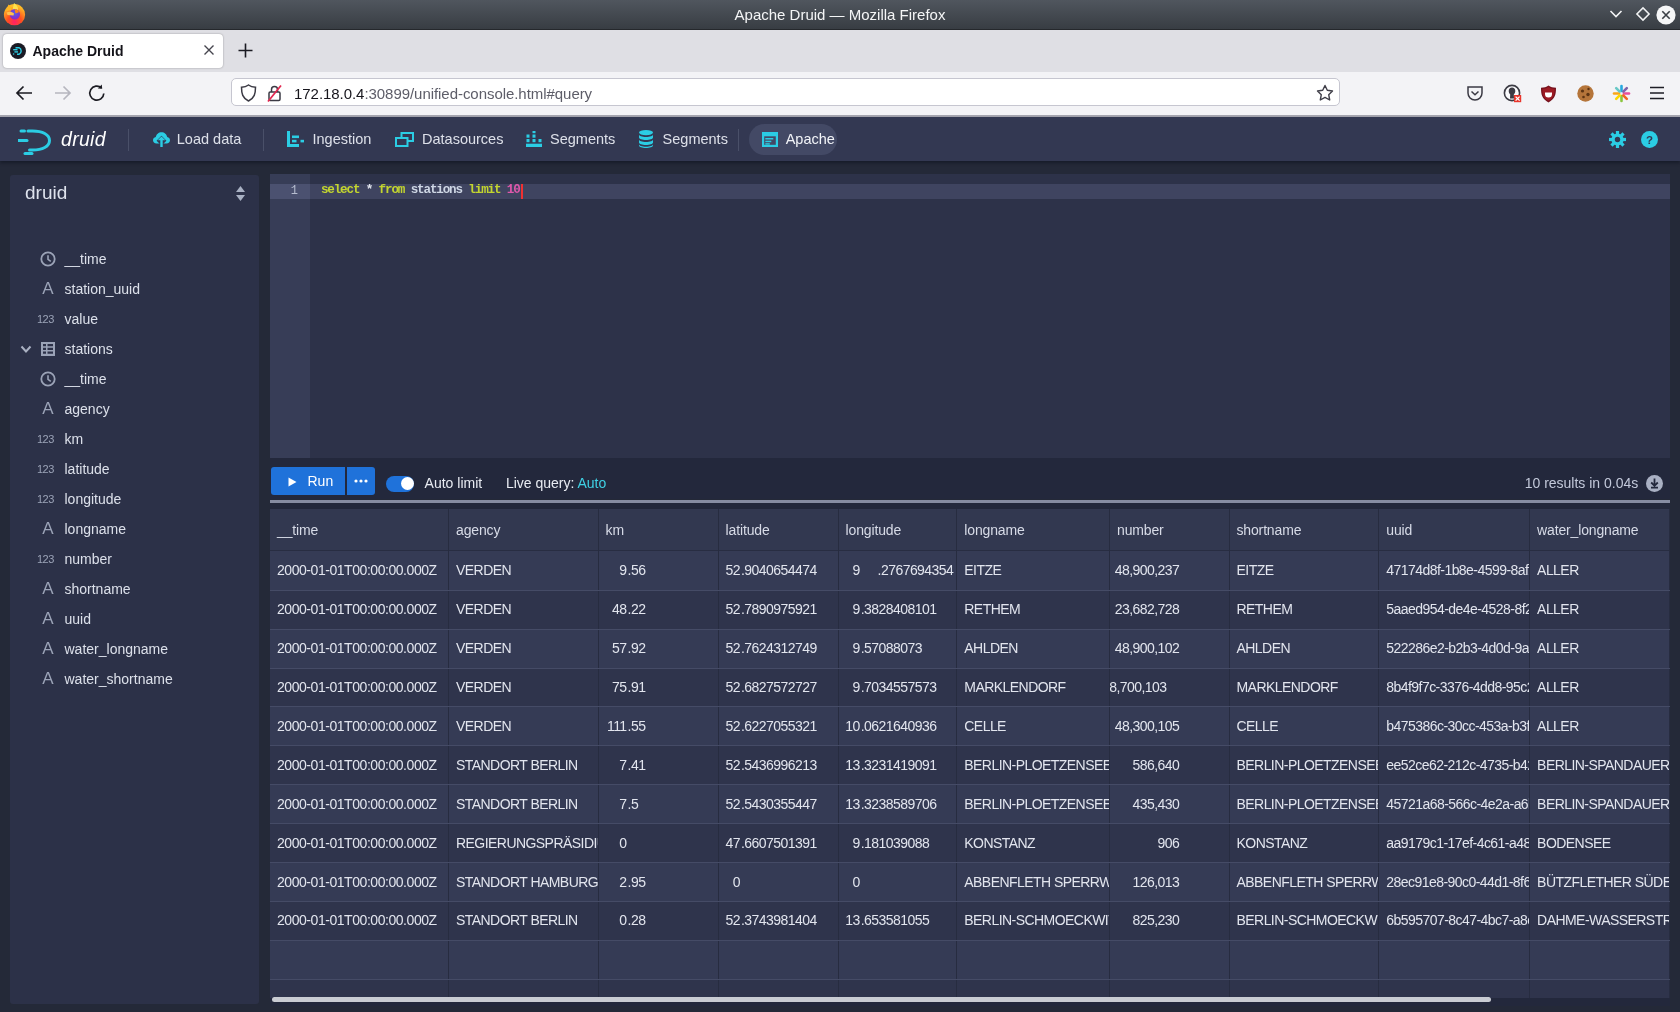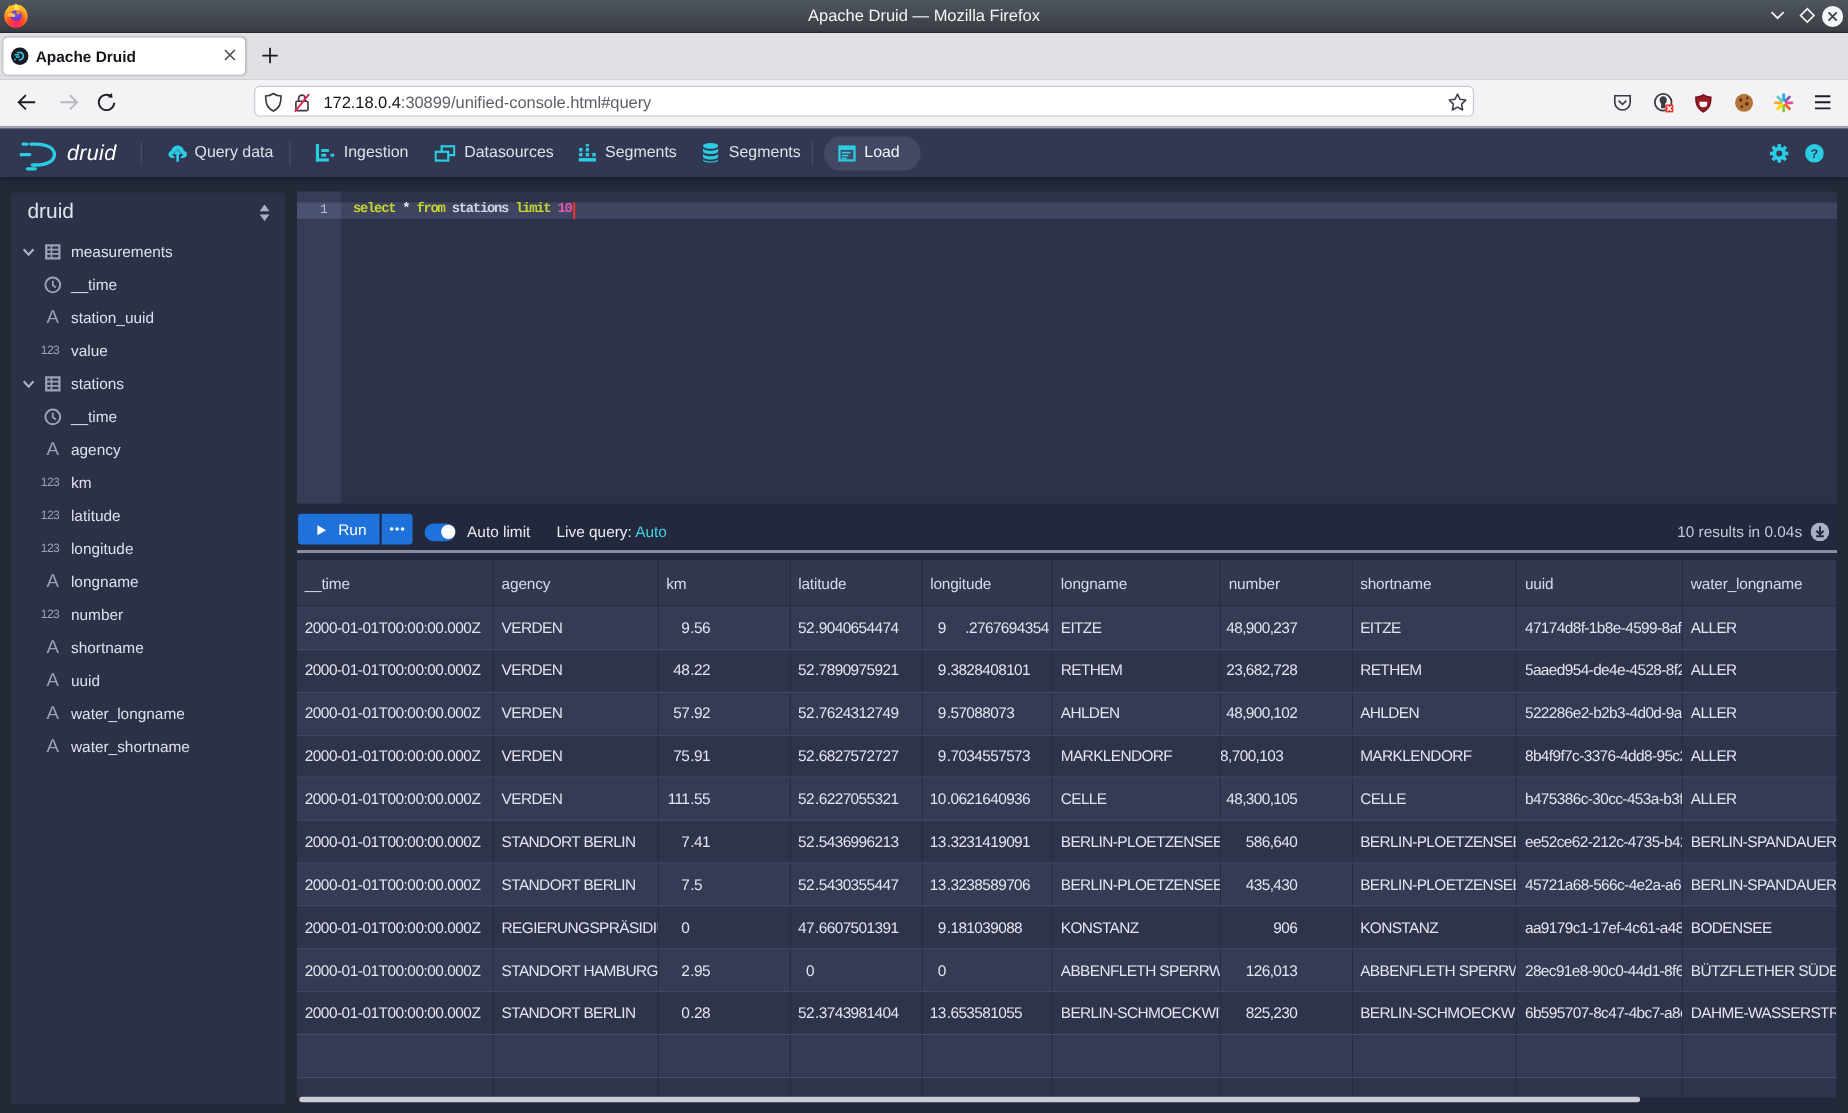--- a/index.html
+++ b/index.html
@@ -168,21 +168,21 @@
 <path d="M7 27.5 H14"></path>
     </g>
   </svg>
 <div class="nav" style="left:61px;font-size:19.5px;font-style:italic;color:#fff;font-weight:500;letter-spacing:0.3px;">druid</div>
 <div class="vsep" style="left:127.5px"></div>
 <svg class="abs" style="left:153px;top:130.5px" width="17" height="17" viewBox="0 0 17 17">
 <path d="M3.4 12.6 C1.5 12.6 0 11.1 0 9.3 C0 7.7 1.2 6.4 2.8 6.1 C3.2 3.3 5.6 1.2 8.5 1.2 C11.4 1.2 13.8 3.3 14.2 6.1 C15.8 6.4 17 7.7 17 9.3 C17 11.1 15.5 12.6 13.6 12.6 Z" fill="#2bcde4"></path>
 <path d="M8.5 15.5 V8.2 M5 11.2 L8.5 7.7 L12 11.2" stroke="#333852" stroke-width="4" fill="none"></path>
 <path d="M8.5 5.4 L12.3 9.2 H9.7 V16 H7.3 V9.2 H4.7 Z" fill="#2bcde4"></path>
   </svg>
-<div class="nav" style="left:176.8px">Query data</div>
+<div class="nav" style="left:176.8px">Load data</div>
 <div class="vsep" style="left:262.5px"></div>
 <svg class="abs" style="left:287px;top:131px" width="17" height="16" viewBox="0 0 17 16" fill="#2bcde4">
 <rect x="0" y="0" width="3" height="16"></rect>
     <rect x="0" y="13" width="12" height="3"></rect>
 <rect x="5" y="4.5" width="7" height="2.6"></rect>
     <rect x="5" y="8.8" width="4.5" height="2.6"></rect>
 <rect x="13.5" y="8.8" width="3.5" height="2.6"></rect>
   </svg>
 <div class="nav" style="left:312.5px">Ingestion</div>
 <svg class="abs" style="left:395px;top:131px" width="19" height="17" viewBox="0 0 19 17">
@@ -209,21 +209,21 @@
 <div class="nav" style="left:662.6px">Segments</div>
 <div class="vsep" style="left:738px"></div>
 <div id="qpill"></div>
 <svg class="abs" style="left:762px;top:131.5px" width="16" height="15" viewBox="0 0 16 15">
 <rect x="1.1" y="1.1" width="13.8" height="12.8" fill="none" stroke="#2bcde4" stroke-width="2.2"></rect>
 <rect x="1.1" y="1.1" width="13.8" height="3.2" fill="#2bcde4"></rect>
 <rect x="3.3" y="6" width="8" height="1.5" fill="#2bcde4"></rect>
 <rect x="3.3" y="8.7" width="6" height="1.5" fill="#2bcde4"></rect>
 <rect x="3.3" y="11.2" width="4.5" height="1.4" fill="#2bcde4"></rect>
   </svg>
-<div class="nav" style="left:785.7px;color:#f2f4f8;">Load</div>
+<div class="nav" style="left:785.7px;color:#f2f4f8;">Apache</div>
 <svg class="abs" style="left:1608.5px;top:130.5px" width="17" height="17" viewBox="-8.5 -8.5 17 17">
 <g fill="#2bcde4">
       <circle r="6.1"></circle>
       <rect x="-1.6" y="-8.5" width="3.2" height="3.6" transform="rotate(0)"></rect>
       <rect x="-1.6" y="-8.5" width="3.2" height="3.6" transform="rotate(45)"></rect>
       <rect x="-1.6" y="-8.5" width="3.2" height="3.6" transform="rotate(90)"></rect>
       <rect x="-1.6" y="-8.5" width="3.2" height="3.6" transform="rotate(135)"></rect>
       <rect x="-1.6" y="-8.5" width="3.2" height="3.6" transform="rotate(180)"></rect>
       <rect x="-1.6" y="-8.5" width="3.2" height="3.6" transform="rotate(225)"></rect>
       <rect x="-1.6" y="-8.5" width="3.2" height="3.6" transform="rotate(270)"></rect>
@@ -235,29 +235,20 @@
 <circle cx="8.5" cy="8.5" r="8.5" fill="#2bcde4"></circle>
 <text x="8.5" y="12.6" font-size="11.5" font-weight="bold" text-anchor="middle" fill="#333852" font-family="Liberation Sans">?</text>
   </svg>
 <div id="sidebar"></div>
 <div class="abs" style="left:25px;top:182px;font-size:19px;color:#dfe3ed;">druid</div>
 <svg class="abs" style="left:236px;top:186px" width="9" height="15" viewBox="0 0 9 15" fill="#a9b1c3">
 <path d="M4.5 0 L9 6 H0 Z"></path>
     <path d="M4.5 15 L0 9 H9 Z"></path>
   </svg>
 <div class="abs" style="left:10px;top:175px;width:248px;height:829px;overflow:hidden;border-radius:3px;">
-<div class="trow" style="top:38.8px">
-<svg class="tchev" viewBox="0 0 16 16">
-        <path d="M3.5 5.5 L8 10.5 L12.5 5.5" stroke="currentColor" stroke-width="2" fill="none"></path>
-      </svg>
-<svg class="ticon" viewBox="0 0 16 16" fill="currentColor">
-        <path d="M1 1 H15 V15 H1 Z M3 3 V5.2 H6 V3 Z M7.5 3 V5.2 H13 V3 Z M3 6.8 V9 H6 V6.8 Z M7.5 6.8 V9 H13 V6.8 Z M3 10.6 V12.8 H6 V10.6 Z M7.5 10.6 V12.8 H13 V10.6 Z" fill-rule="evenodd"></path>
-      </svg>
-<div class="tlabel">measurements</div>
-    </div>
 <div class="trow" style="top:68.8px">
 <svg class="ticon" viewBox="0 0 16 16">
         <circle cx="8" cy="8" r="6.7" stroke="currentColor" stroke-width="1.8" fill="none"></circle>
         <path d="M8 4.2 V8.4 L10.8 10.4" stroke="currentColor" stroke-width="1.6" fill="none"></path>
       </svg>
 <div class="tlabel">__time</div>
     </div>
 <div class="trow" style="top:98.8px">
 <div class="ticon" style="font-size:17px;line-height:16px;text-align:center;">A</div>
 <div class="tlabel">station_uuid</div>

